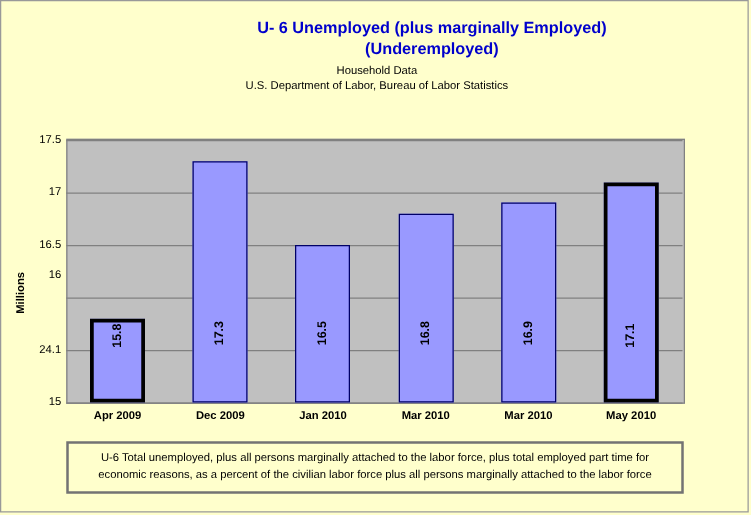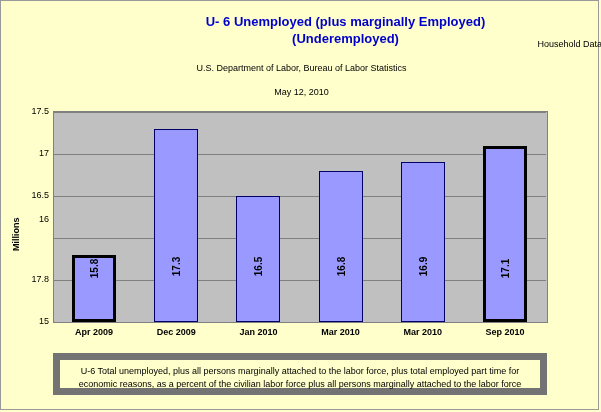--- a/index.html
+++ b/index.html
@@ -19,21 +19,21 @@
   .title{
     position:absolute;left:0;width:601px;text-align:center;
     color:#0000cc;font-weight:bold;font-size:13px;margin-left:44px;
   }
   .title.l1{top:13px;}
   .title.l2{top:30px;}
   .subtitle{
     position:absolute;left:0;width:601px;text-align:center;
     color:#000000;font-size:9px;
   }
-  .subtitle.s1{top:38px;text-align:right;}
+  .subtitle.s1{top:50px;}
   .subtitle.s2{top:62px;}
   .subtitle.s3{top:74px;}
   .subtitle.s4{top:86px;}
 
   
   #plotwrap{
     position:absolute;left:52px;top:110px;width:412px;height:212px;
   }
   #plot{
     position:absolute;left:0;top:0;width:495px;height:212px;
@@ -72,55 +72,54 @@
     white-space:nowrap;
   }
   .xtick{
     position:absolute;top:216px;width:90px;text-align:center;
     font-size:9px;font-weight:bold;color:#000;
   }
 
   
   #footnote{
     position:absolute;left:52px;top:352px;width:494px;height:42px;
-    border:7px solid #737373;background:#ffffcc;
+    border:2px solid #737373;background:#ffffcc;
     box-sizing:border-box;
     padding:5px 8px;
     font-size:9px;color:#000;line-height:1.45;
     text-align:center;
   }
 </style>
 </head>
 <body>
 
 <div id="frame">
 
   <div class="title l1">U- 6 Unemployed (plus marginally Employed)</div>
   <div class="title l2">(Underemployed)</div>
   <div class="subtitle s1">Household Data</div>
   <div class="subtitle s2">U.S. Department of Labor, Bureau of Labor Statistics</div>
-  <div class="subtitle s4">May 12, 2010</div>
 
   <div id="plotwrap">
     <div id="ylabel">Millions</div>
     <div id="plot"></div>
     <div id="gridlines">
         <div class="gridline" style="top: 1px;"></div>
         <div class="gridline" style="top: 43px;"></div>
         <div class="gridline" style="top: 85px;"></div>
         <div class="gridline" style="top: 127px;"></div>
         <div class="gridline" style="top: 169px;"></div>
         <div class="gridline" style="top: 211px;"></div>
       </div>
     <div id="yticks">
         <div class="ytick" style="position: absolute; left: -44px; right: auto; top: -5px;">17.5</div>
         <div class="ytick" style="position: absolute; left: -44px; right: auto; top: 37px;">17</div>
         <div class="ytick" style="position: absolute; left: -44px; right: auto; top: 79px;">16.5</div>
         <div class="ytick" style="position: absolute; left: -44px; right: auto; top: 103px;">16</div>
-        <div class="ytick" style="position: absolute; left: -44px; right: auto; top: 163px;">17.8</div>
+        <div class="ytick" style="position: absolute; left: -44px; right: auto; top: 163px;">24.1</div>
         <div class="ytick" style="position: absolute; left: -44px; right: auto; top: 205px;">15</div>
       </div>
     <div id="bars">
         <div class="bar highlight" style="left: 19.0833px; height: 67.2px; bottom: 1px;">
           <div class="barval" style="top: 5.2px;">15.8</div>
         </div>
         <div class="bar" style="left: 101.25px; height: 193.2px; bottom: 1px;">
           <div class="barval" style="top: 131.2px;">17.3</div>
         </div>
         <div class="bar" style="left: 183.417px; height: 126px; bottom: 1px;">
@@ -135,19 +134,19 @@
         <div class="bar highlight" style="left: 429.917px; height: 176.4px; bottom: 1px;">
           <div class="barval" style="top: 114.4px;">17.1</div>
         </div>
       </div>
     <div id="xticks">
         <div class="xtick" style="left: -3.91667px;">Apr 2009</div>
         <div class="xtick" style="left: 78.25px;">Dec 2009</div>
         <div class="xtick" style="left: 160.417px;">Jan 2010</div>
         <div class="xtick" style="left: 242.583px;">Mar 2010</div>
         <div class="xtick" style="left: 324.75px;">Mar 2010</div>
-        <div class="xtick" style="left: 406.917px;">Sep 2010</div>
+        <div class="xtick" style="left: 406.917px;">May 2010</div>
       </div>
   </div>
 
   <div id="footnote">U-6 Total unemployed, plus all persons marginally attached to the labor force, plus total employed part time for economic reasons, as a percent of the civilian labor force plus all persons marginally attached to the labor force</div>
 
 </div>
 
 </body></html>

